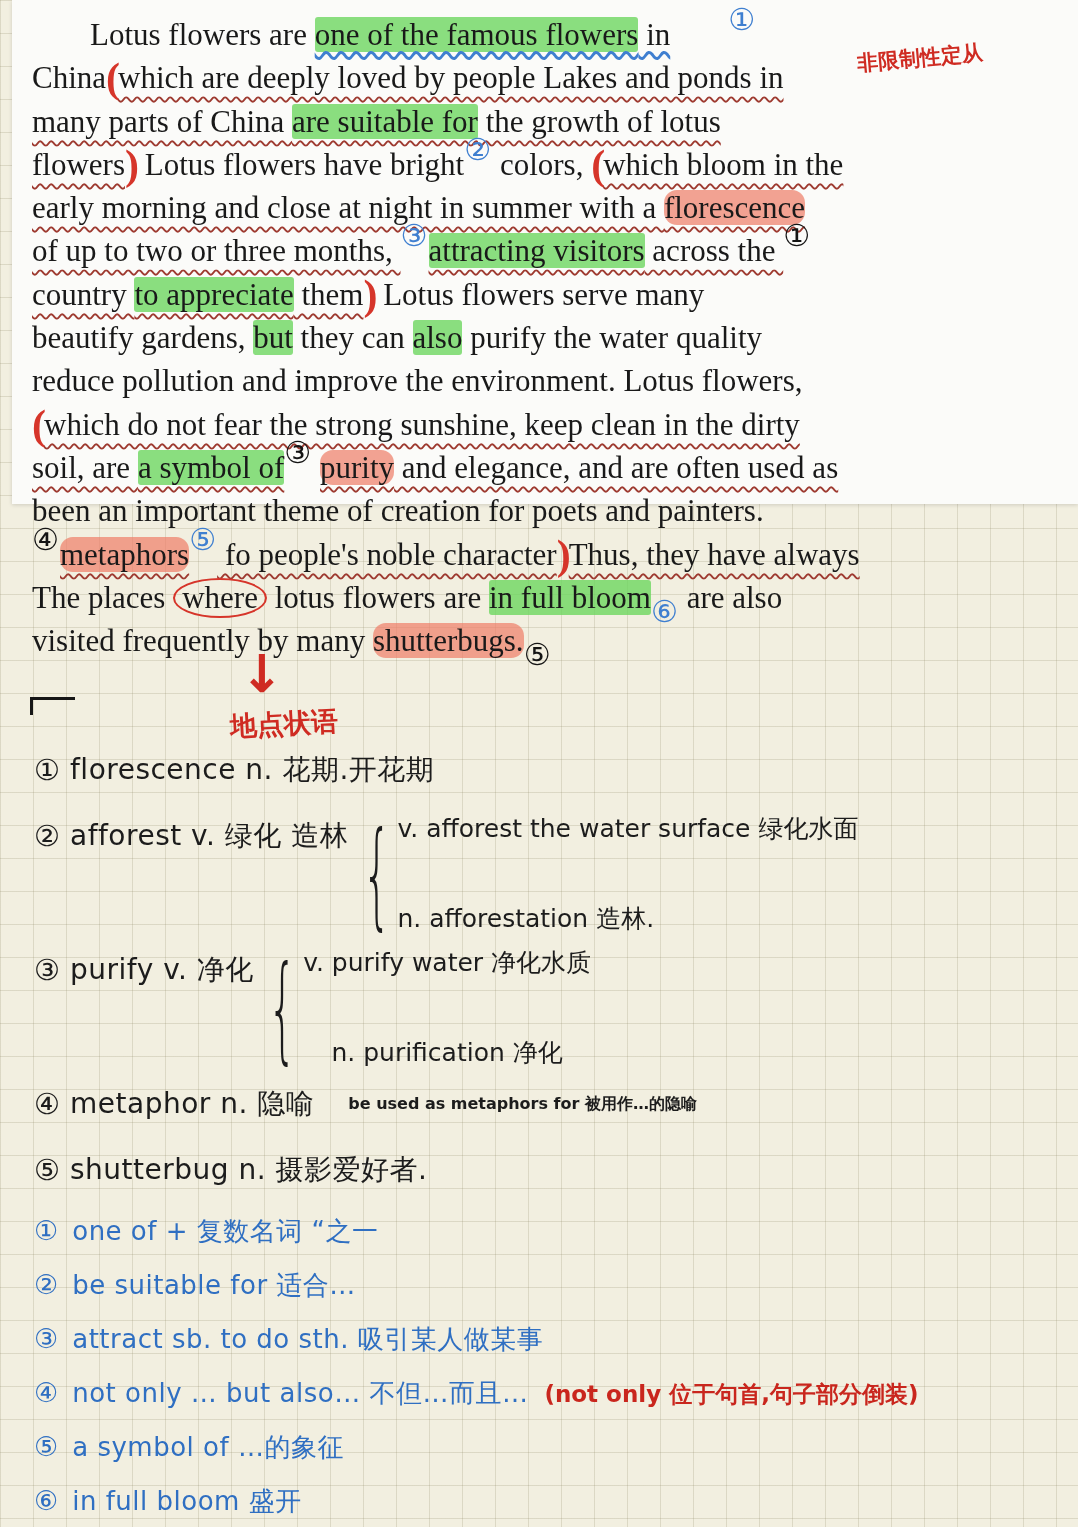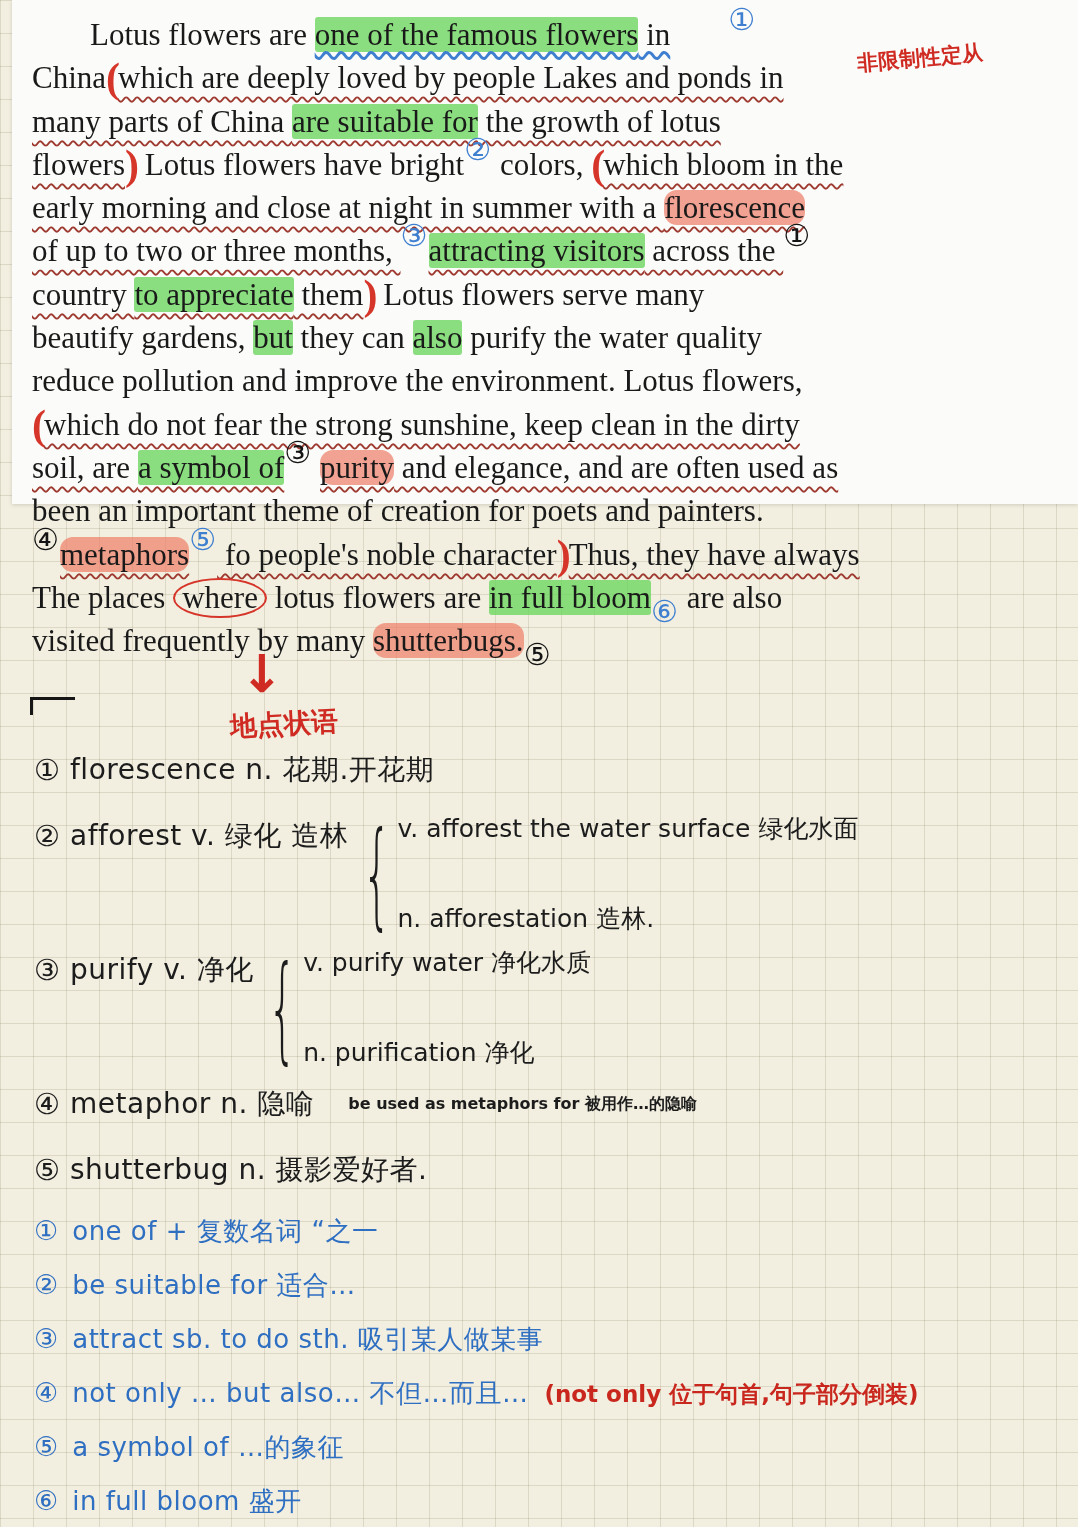--- a/index.html
+++ b/index.html
@@ -96,21 +96,21 @@
         <span class="brace">{</span>
         <span class="brace-col" style="height: 120px;">
           <span class="bl">v. afforest the water surface 绿化水面</span>
           <span class="bl">n. afforestation  造林.</span>
         </span>
       </div>
       <div class="vnote braced" style="margin-bottom: 14px;">
         <span class="num">③</span>
         <span class="head">purify  v. 净化</span>
         <span class="brace">{</span>
-        <span class="brace-col" style="height: 120px;">
+        <span class="brace-col" style="height: 120px; align-items: center;">
           <span class="bl">v.  purify water 净化水质</span>
           <span class="bl">n.  purification  净化</span>
         </span>
       </div>
       <div class="vnote" style="margin-bottom: 22px;">
         <span class="num">④</span>
         <span class="head">metaphor  n. 隐喻</span>
         <span class="extra">be used as metaphors for 被用作…的隐喻</span>
       </div>
       <div class="vnote" style="margin-bottom: 22px;">

